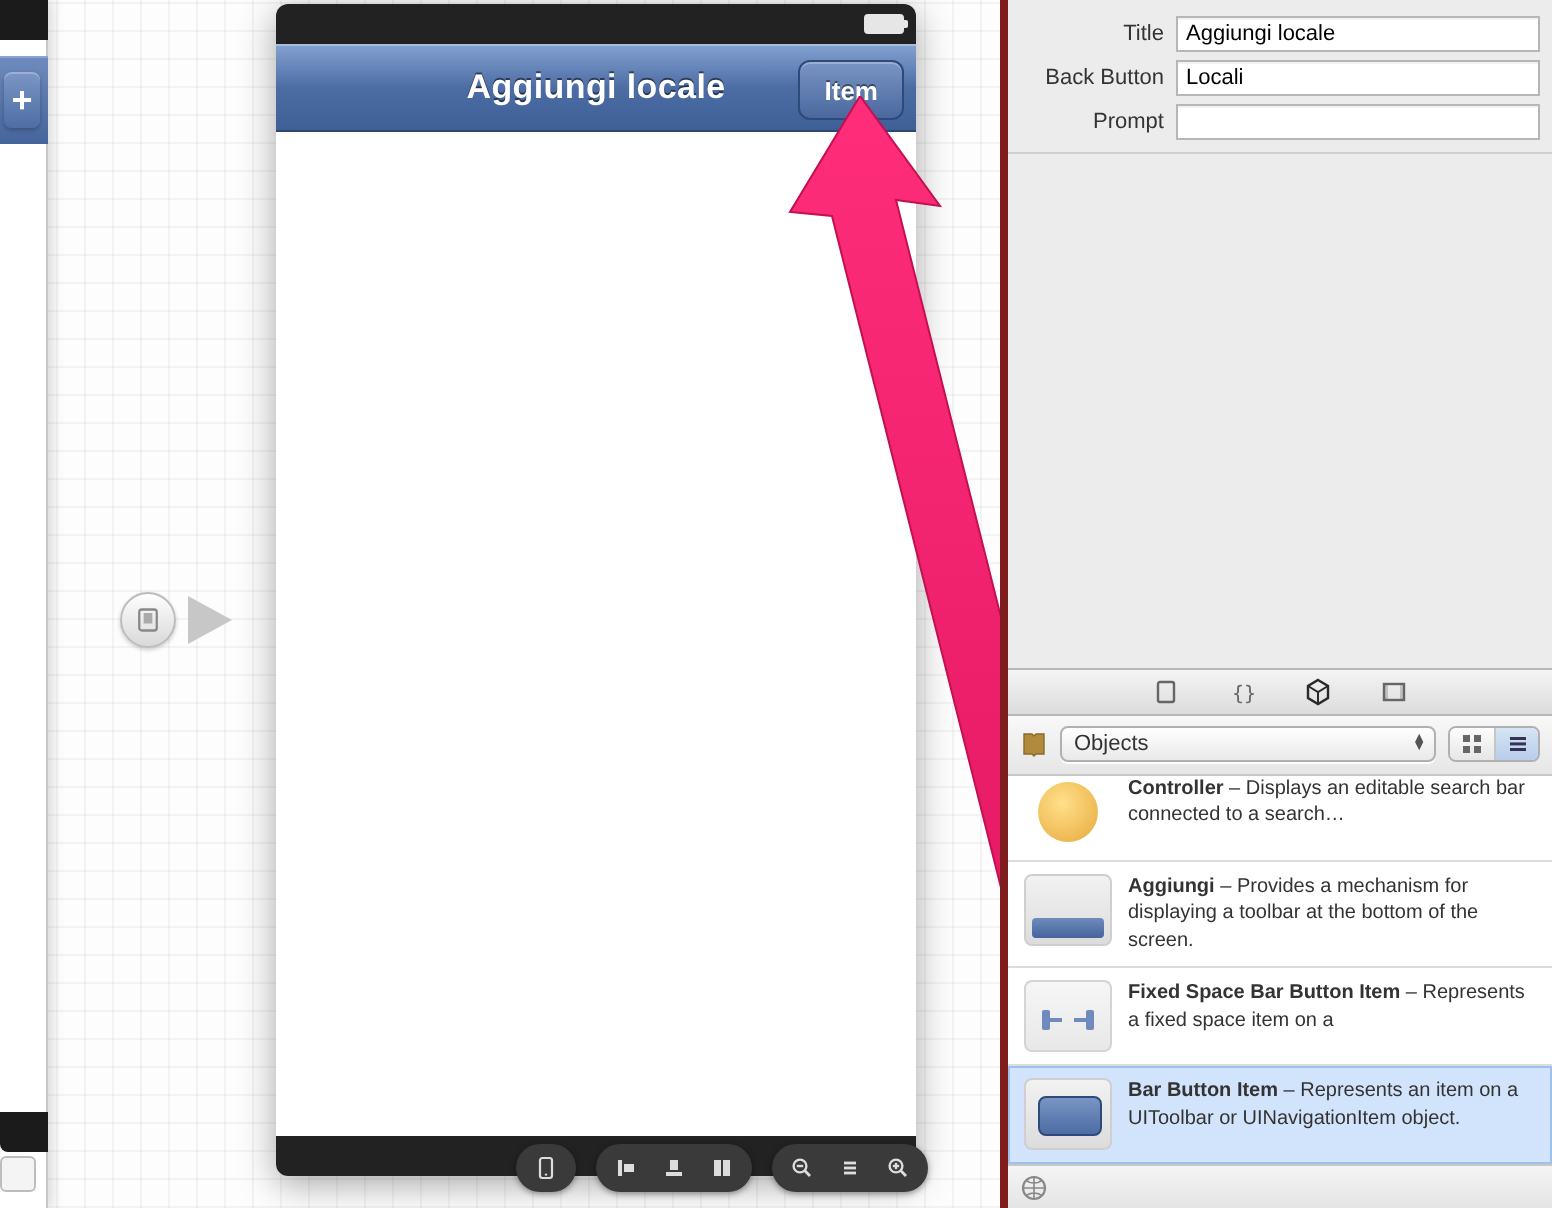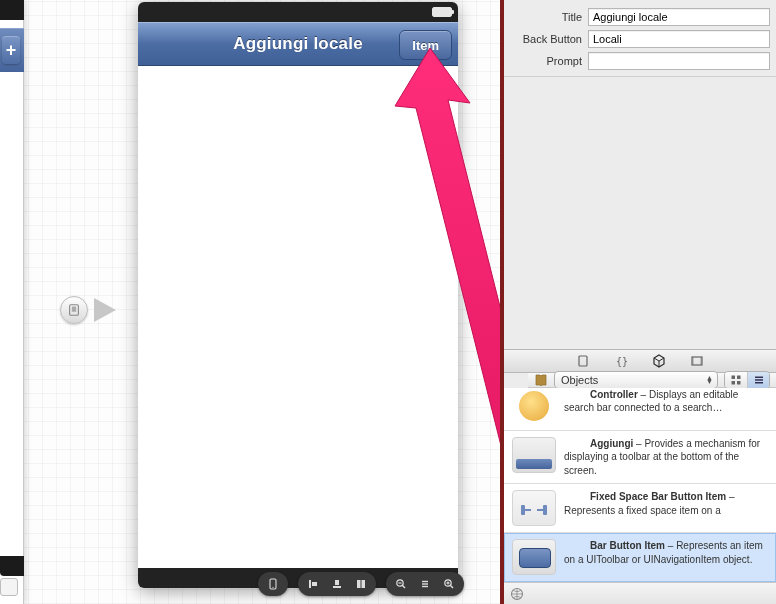--- a/index.html
+++ b/index.html
@@ -211,24 +211,24 @@
     background: linear-gradient(#f4f4f4, #dcdcdc);
     display: flex; align-items: center; justify-content: center;
     gap: 22px;
   }
   .lib-tab { width: 16px; height: 16px; display:flex; align-items:center; justify-content:center; color:#666; }
   .lib-tab.active { color:#2a2a2a; }
   .lib-tab svg { width:14px; height:14px; }
 
   
   .lib-header {
-    height: 15px;
+    height: 30px;
     border-bottom: 1px solid #c8c8c8;
     background: linear-gradient(#f8f8f8,#e6e6e6);
-    display: flex; align-items: center; padding: 0 6px; gap: 6px; margin-left: 24px;
+    display: flex; align-items: center; padding: 0 6px; gap: 6px;
   }
   .book-icon { width:14px; height:14px; color:#6d5a36; }
   .popup {
     flex: 1;
     height: 18px;
     border: 1px solid #b0b0b0;
     border-radius: 4px;
     background: linear-gradient(#ffffff,#e9e9e9);
     display:flex; align-items:center; justify-content:space-between;
     padding: 0 4px 0 6px;
@@ -301,21 +301,21 @@
     position:relative;
   }
   .thumb-fixed::before, .thumb-fixed::after{
     content:''; position:absolute; top:14px; width:4px; height:10px;
     background:#6f8bbd; border-radius:1px;
   }
   .thumb-fixed::before{ left:8px; }
   .thumb-fixed::after{ right:8px; }
   .thumb-fixed .dash{ position:absolute; left:12px; right:12px; top:18px; border-top:2px dashed #6f8bbd;}
   .lib-text { font-size: 10px; line-height: 1.35; color:#333; }
-  .lib-text b { font-weight: bold; margin-left: 26px; }
+  .lib-text b { font-weight: bold; }
 
   
   .lib-footer {
     height: 22px;
     border-top: 1px solid #c8c8c8;
     background: linear-gradient(#f4f4f4,#e5e5e5);
     display:flex; align-items:center; padding:0 6px;
   }
   .lib-footer .globe { width:14px; height:14px; color:#888; }
 </style>

